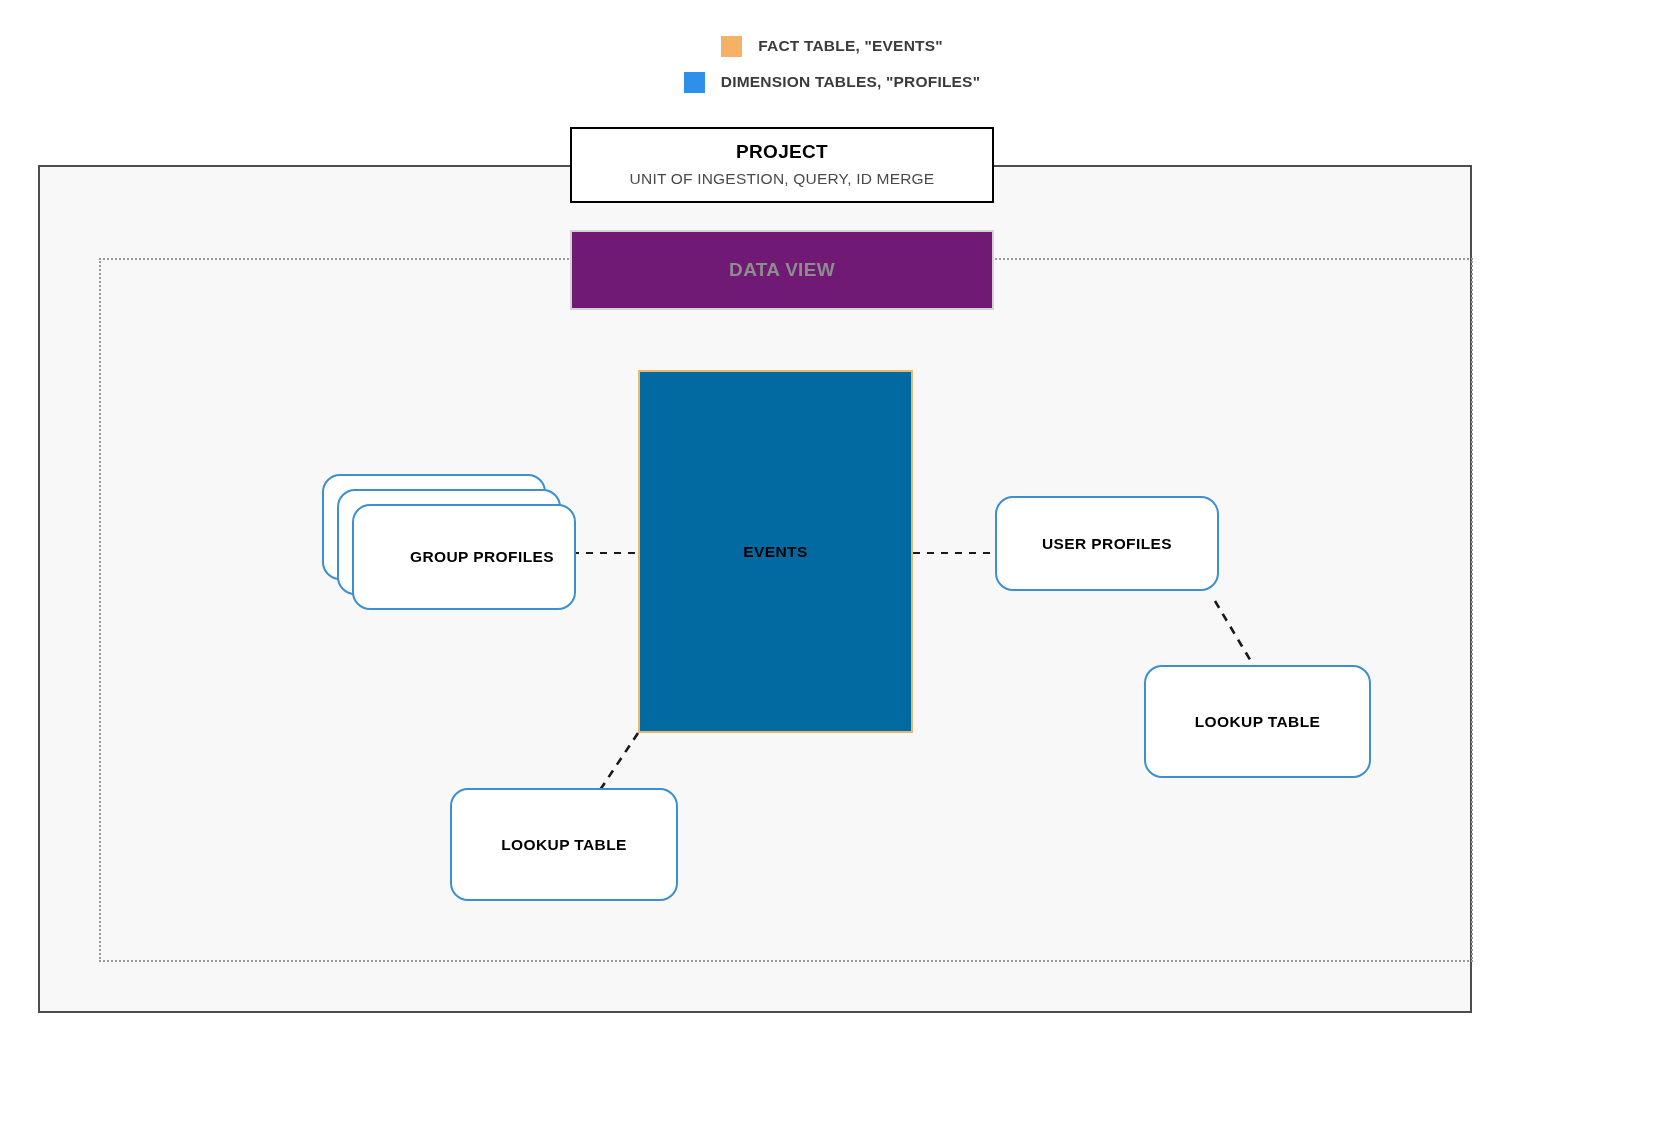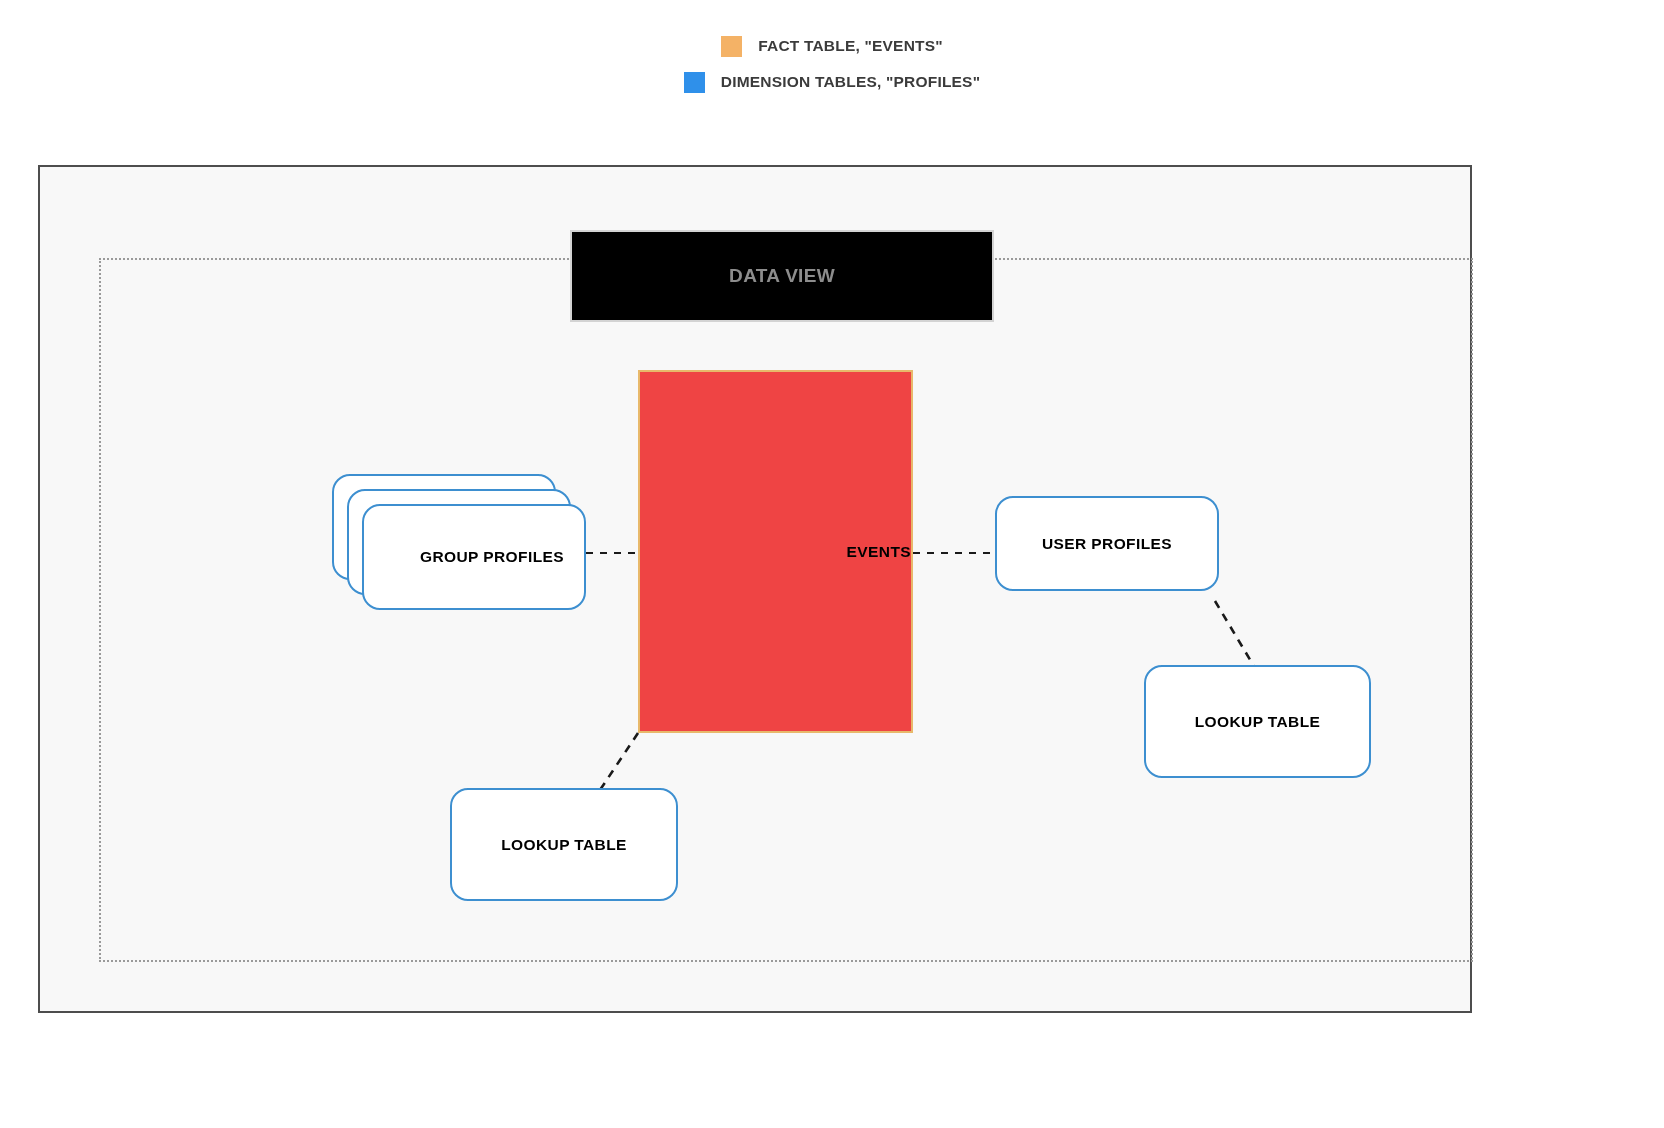--- a/index.html
+++ b/index.html
@@ -89,23 +89,23 @@
     left: 570px;
     top: 127px;
     width: 424px;
     height: 76px;
     border: 2px solid #000000;
   }
   #dataview-card {
     left: 570px;
     top: 230px;
     width: 424px;
-    height: 92px;
+    height: 80px;
     border: 2px solid #d3d3d3;
-    background: #000000;
+    background: #701a75;
   }
   .card-title {
     font-size: 19px;
     font-weight: bold;
     letter-spacing: 0.3px;
     color: #000000;
     line-height: 1.25;
   }
   .card-sub {
     font-size: 15.5px;
@@ -119,25 +119,25 @@
   #dataview-card .card-sub   { color: #b6b6b6; }
 
   
   #events-box {
     position: absolute;
     left: 638px;
     top: 370px;
     width: 275px;
     height: 363px;
     border: 2px solid #e8b96b;
-    background: #ef4444;
-    box-sizing: border-box;
-    display: flex;
-    align-items: center;
-    justify-content: flex-end;
+    background: #0369a1;
+    box-sizing: border-box;
+    display: flex;
+    align-items: center;
+    justify-content: center;
   }
   .box-label {
     font-size: 15.5px;
     font-weight: bold;
     letter-spacing: 0.4px;
     color: #000000;
     text-align: center;
     white-space: nowrap;
   }
 
@@ -154,21 +154,21 @@
   }
 
   
   #group-stack {
     position: absolute;
     left: 318px;
     top: 474px;
     width: 254px;
     height: 136px;
   }
-  #group-stack .dim-card { left: 14px; top: 0; padding-left: 36px; }
+  #group-stack .dim-card { left: 4px; top: 0; padding-left: 36px; }
   #gp-back-2 { width: 224px; height: 106px; transform: translate(0px, 0px); }
   #gp-back-1 { width: 224px; height: 106px; transform: translate(15px, 15px); }
   #gp-front  { width: 224px; height: 106px; transform: translate(30px, 30px); }
 
   #user-profiles {
     left: 995px; top: 496px; width: 224px; height: 95px;
   }
   #lookup-right {
     left: 1144px; top: 665px; width: 227px; height: 113px;
   }
@@ -212,20 +212,24 @@
 
     <line x1="572" y1="553" x2="638" y2="553" stroke="#1a1a1a" stroke-width="2.2" stroke-dasharray="7 7"></line>
 
     <line x1="913" y1="553" x2="995" y2="553" stroke="#1a1a1a" stroke-width="2.2" stroke-dasharray="7 7"></line>
 
     <line x1="1215" y1="601" x2="1255" y2="668" stroke="#1a1a1a" stroke-width="2.6" stroke-dasharray="8 7"></line>
 
     <line x1="638" y1="733" x2="600" y2="790" stroke="#1a1a1a" stroke-width="2.6" stroke-dasharray="8 7"></line>
   </svg>
 
+  <div id="project-card" class="header-card">
+    <div class="card-title">PROJECT</div>
+    <div class="card-sub">UNIT OF INGESTION, QUERY, ID MERGE</div>
+  </div>
 
   <div id="dataview-card" class="header-card">
     <div class="card-title">DATA VIEW</div>
   </div>
 
   <div id="events-box">
     <span class="box-label">EVENTS</span>
   </div>
 
   <div id="group-stack">

